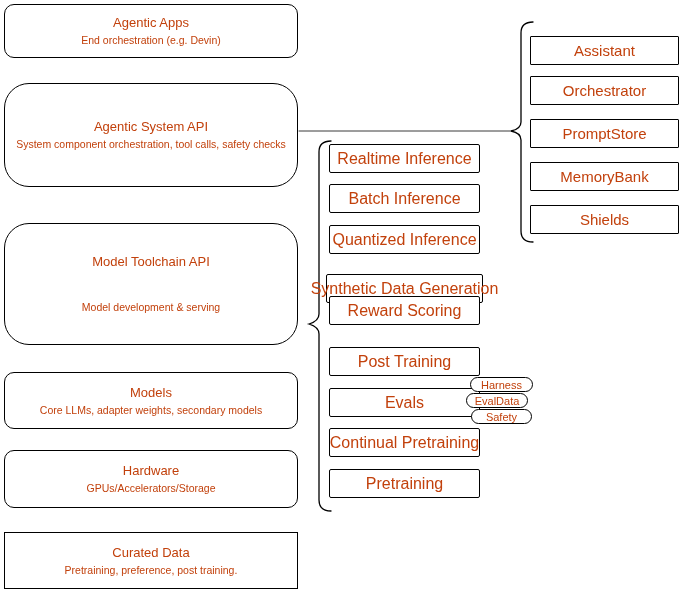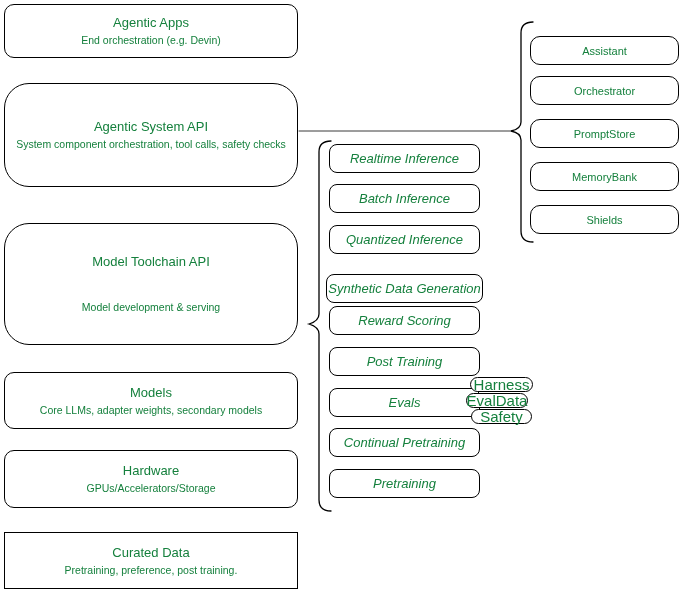--- a/index.html
+++ b/index.html
@@ -1,18 +1,18 @@
 <!DOCTYPE html>
 <html><head>
 <meta charset="utf-8">
 <style>
   html,body{margin:0;padding:0;background:#ffffff;}
   #canvas{
     position:relative;width:682px;height:591px;background:#ffffff;overflow:hidden;
-    font-family:"Liberation Sans", sans-serif;color:#15803d;
+    font-family:"Liberation Sans", sans-serif;color:#c2410c;
   }
   
   #left-stack{position:absolute;left:4px;top:0;width:294px;}
   .layer-box{
     position:absolute;left:0;width:294px;box-sizing:border-box;
     border:1.3px solid #000;background:#fff;
     display:flex;flex-direction:column;align-items:center;justify-content:center;
     text-align:center;
   }
   .layer-box:nth-of-type(1){top:4px;height:54px;border-radius:10px;}
@@ -20,51 +20,51 @@
   .layer-box:nth-of-type(3){top:223px;height:122px;border-radius:25px;gap:28px;}
   .layer-box:nth-of-type(4){top:372px;height:57px;border-radius:10px;}
   .layer-box:nth-of-type(5){top:450px;height:58px;border-radius:10px;}
   .layer-box:nth-of-type(6){top:532px;height:57px;border-radius:0;}
   .layer-title{font-size:13px;line-height:16px;margin-bottom:3px;white-space:nowrap;}
   .layer-sub{font-size:10.5px;line-height:13px;white-space:nowrap;}
   
   #tool-stack{position:absolute;left:0;top:0;}
   .tool-box{
     position:absolute;left:329px;width:151px;height:29px;box-sizing:border-box;
-    border:1.3px solid #000;border-radius:8px;background:#fff;
+    border:1.3px solid #000;border-radius:2px;background:#fff;
     display:flex;align-items:center;justify-content:center;
-    font-size:13px;white-space:nowrap;font-style:italic;
+    font-size:16px;white-space:nowrap;
   }
   .tool-box:nth-of-type(1){top:144px;}
   .tool-box:nth-of-type(2){top:184px;}
   .tool-box:nth-of-type(3){top:225px;}
   .tool-box:nth-of-type(4){top:266px;left:326px;width:157px;margin-top:8px;}
-  .tool-box:nth-of-type(5){top:306px;}
+  .tool-box:nth-of-type(5){top:296px;}
   .tool-box:nth-of-type(6){top:347px;}
   .tool-box:nth-of-type(7){top:388px;}
   .tool-box:nth-of-type(8){top:428px;}
   .tool-box:nth-of-type(9){top:469px;}
   
   #eval-tags{position:absolute;left:0;top:0;}
   .pill{
     position:absolute;height:15px;box-sizing:border-box;
     border:1.3px solid #000;border-radius:9px;background:#fff;
     display:flex;align-items:center;justify-content:center;
-    font-size:15px;white-space:nowrap;z-index:5;
+    font-size:11px;white-space:nowrap;z-index:5;
   }
   .pill:nth-of-type(1){left:470px;top:377px;width:63px;}
   .pill:nth-of-type(2){left:466px;top:393px;width:62px;}
   .pill:nth-of-type(3){left:471px;top:409px;width:61px;}
   
   #component-stack{position:absolute;left:0;top:0;}
   .component-box{
     position:absolute;left:530px;width:149px;height:29px;box-sizing:border-box;
-    border:1.3px solid #000;border-radius:10px;background:#fff;
+    border:1.3px solid #000;border-radius:1px;background:#fff;
     display:flex;align-items:center;justify-content:center;
-    font-size:11px;white-space:nowrap;
+    font-size:15px;white-space:nowrap;
   }
   .component-box:nth-of-type(1){top:36px;}
   .component-box:nth-of-type(2){top:76px;}
   .component-box:nth-of-type(3){top:119px;}
   .component-box:nth-of-type(4){top:162px;}
   .component-box:nth-of-type(5){top:205px;}
   
   #connectors{position:absolute;left:0;top:0;pointer-events:none;}
   #connectors path{fill:none;stroke:#000;stroke-width:1.3;stroke-linecap:round;}
   #connectors .thin{stroke-width:1;stroke:#3a3a3a;}

